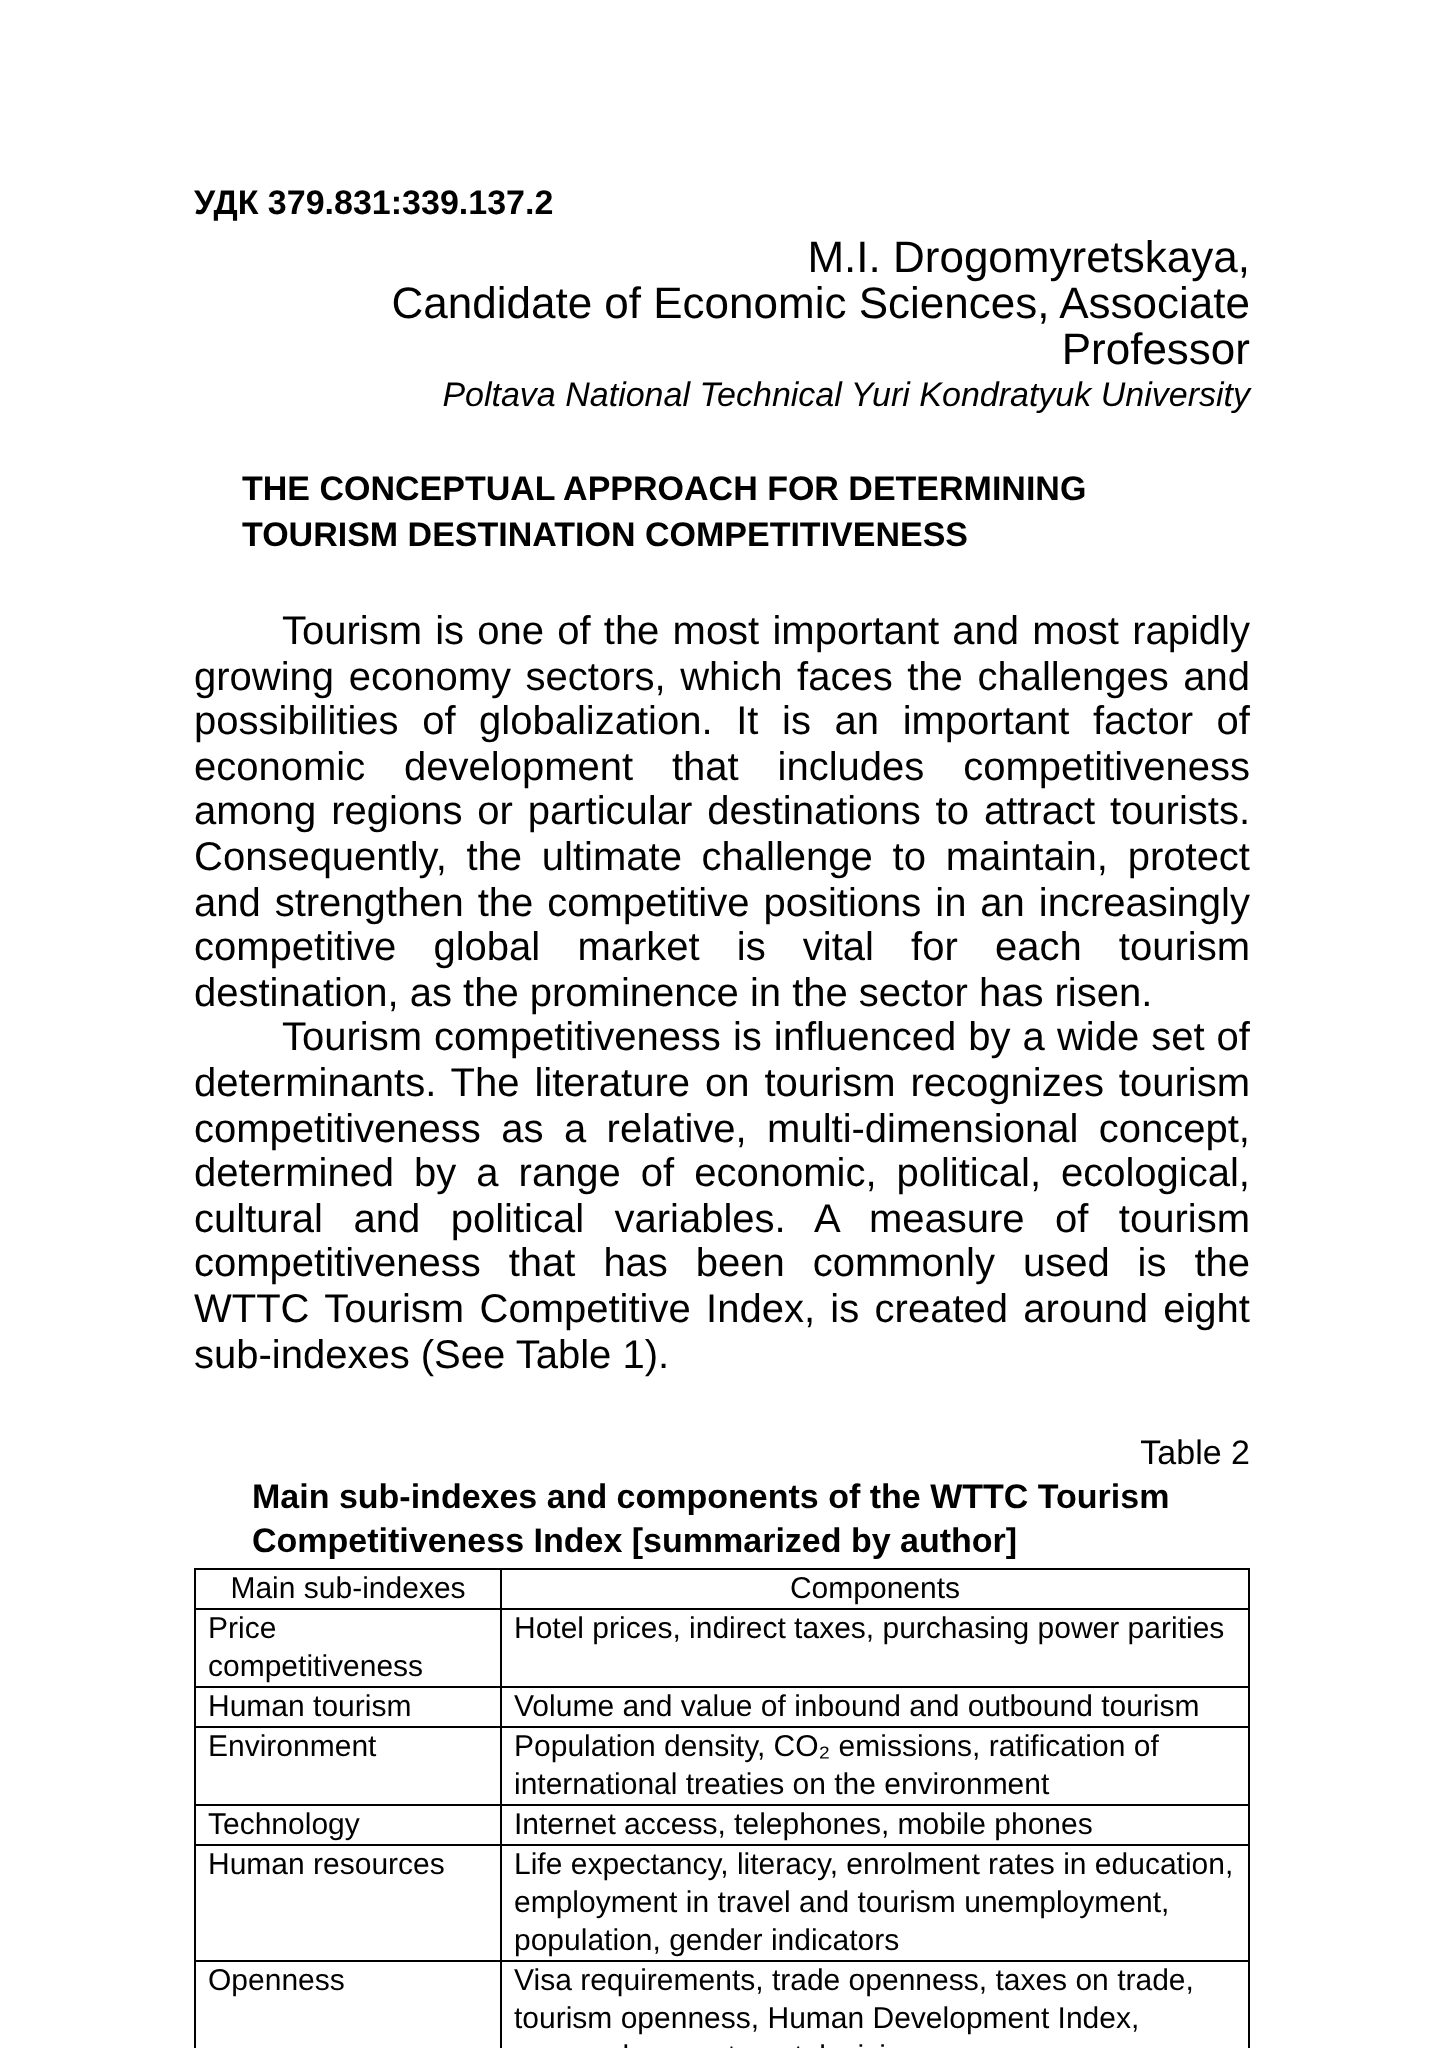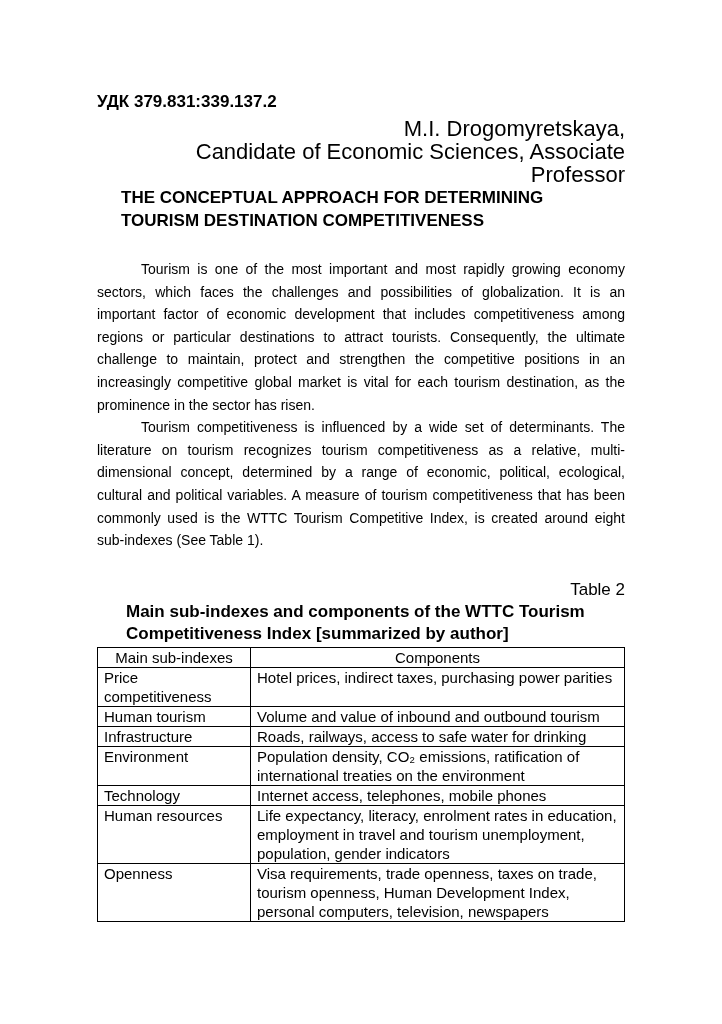--- a/index.html
+++ b/index.html
@@ -37,21 +37,21 @@
     margin-bottom: 24px;
   }
   .paper-title {
     font-weight: bold;
     font-size: 17px;
     line-height: 23px;
     margin: 0 auto 26px auto;
     max-width: 480px;
   }
   p.body-par {
-    font-size: 14px;
+    font-size: 20px;
     line-height: 22.6px;
     text-align: justify;
     text-indent: 44px;
     margin: 0;
   }
   .table-number {
     text-align: right;
     font-size: 17px;
     line-height: 23px;
     margin-top: 26px;
@@ -87,20 +87,21 @@
 </style>
 </head>
 <body>
 
 <div class="page">
 
   <div class="udk">УДК 379.831:339.137.2</div>
 
   <div class="byline">M.I. Drogomyretskaya,</div>
   <div class="byline">Candidate of Economic Sciences, Associate Professor</div>
+  <div class="affiliation">Poltava National Technical Yuri Kondratyuk University</div>
 
   <div class="paper-title">THE CONCEPTUAL APPROACH FOR DETERMINING TOURISM DESTINATION COMPETITIVENESS</div>
 
   <p class="body-par">Tourism is one of the most important and most rapidly growing economy sectors, which faces the challenges and possibilities of globalization. It is an important factor of economic development that includes competitiveness among regions or particular destinations to attract tourists. Consequently, the ultimate challenge to maintain, protect and strengthen the competitive positions in an increasingly competitive global market is vital for each tourism destination, as the prominence in the sector has risen.</p>
   <p class="body-par">Tourism competitiveness is influenced by a wide set of determinants. The literature on tourism recognizes tourism competitiveness as a relative, multi-dimensional concept, determined by a range of economic, political, ecological, cultural and political variables. A measure of tourism competitiveness that has been commonly used is the WTTC Tourism Competitive Index, is created around eight sub-indexes (See Table 1).</p>
 
   <div class="table-number">Table 2</div>
   <div class="table-caption">Main sub-indexes and components of the WTTC Tourism Competitiveness Index [summarized by author]</div>
 
   <table class="data-table">
@@ -117,24 +118,20 @@
     <tbody>
       <tr>
         <td>Price competitiveness</td>
         <td>Hotel prices, indirect taxes, purchasing power parities</td>
       </tr>
       <tr>
         <td>Human tourism</td>
         <td>Volume and value of inbound and outbound tourism</td>
       </tr>
       <tr>
-        <td>Infrastructure</td>
-        <td>Roads, railways, access to safe water for drinking</td>
-      </tr>
-      <tr>
         <td>Environment</td>
         <td>Population density, CO₂ emissions, ratification of international treaties on the environment</td>
       </tr>
       <tr>
         <td>Technology</td>
         <td>Internet access, telephones, mobile phones</td>
       </tr>
       <tr>
         <td>Human resources</td>
         <td>Life expectancy, literacy, enrolment rates in education, employment in travel and tourism unemployment, population, gender indicators</td>

